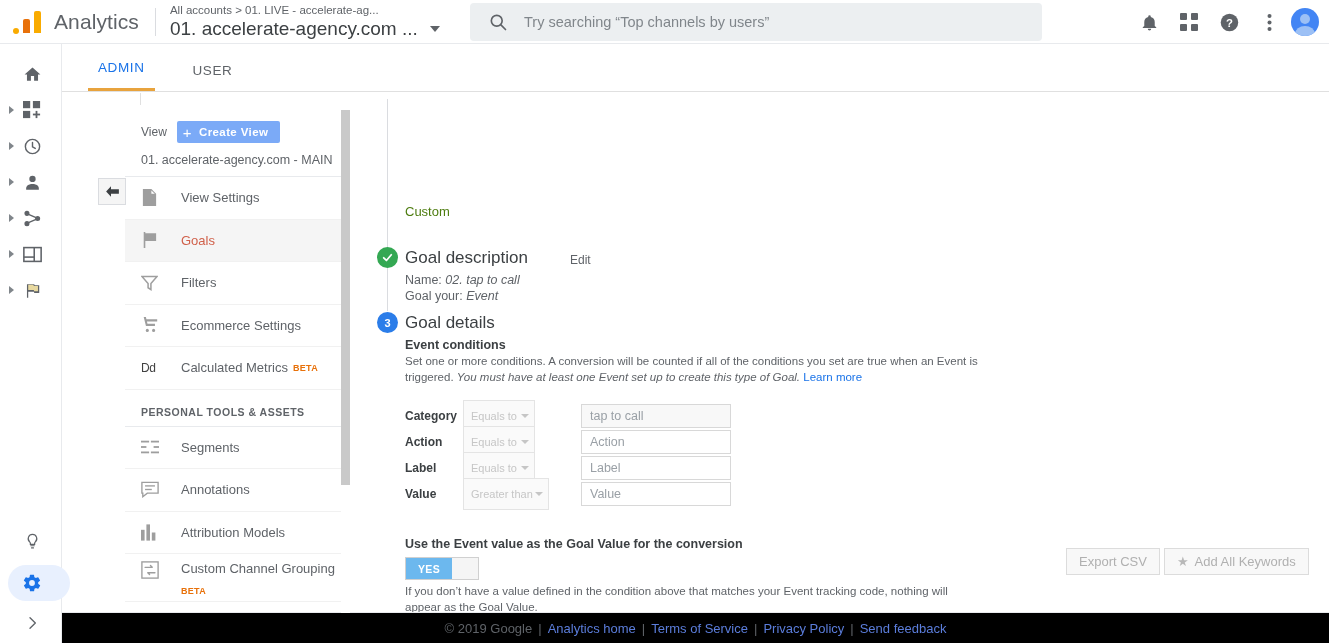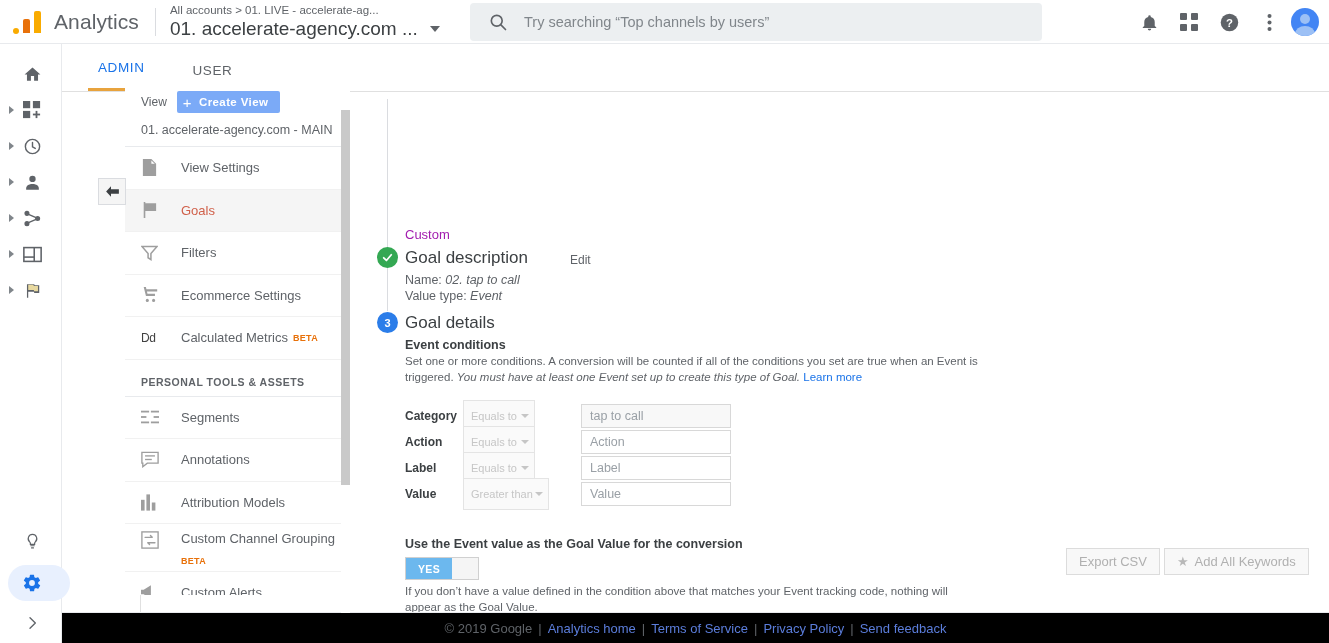--- a/index.html
+++ b/index.html
@@ -94,21 +94,21 @@
   }
   .tab {
     font-size:13.5px; letter-spacing:.6px; padding: 0 10px 13px 10px;
     margin-left: 26px; cursor:pointer; color:#5f6368;
   }
   .tab.active { color:#1a73e8; border-bottom:3px solid #e8a33d; }
   .tab.inactive { margin-left: 28px; }
 
   
   .sidepanel {
-    position:absolute; left:125px; top:75px; width:225px; height:520px;
+    position:absolute; left:125px; top:105px; width:225px; height:520px;
     background:#fff; overflow:hidden;
   }
   .side-divider {
     position:absolute; left:140px; top:93px; width:1px; height:520px; background:#e0e0e0;
   }
   .collapse-btn {
     position:absolute; left:98px; top:178px; width:28px; height:27px;
     background:#f5f5f5; border:1px solid #dadce0; display:flex;
     align-items:center; justify-content:center; cursor:pointer; z-index:6;
     font-size: 15px; color:#3c4043;
@@ -151,21 +151,21 @@
   .side-scroll-track {
     position:absolute; left:341px; top:93px; width:9px; height:520px;
     background:#fff; z-index:6;
   }
 
   
   .main { position:absolute; left:360px; top:93px; width:969px; height:520px; background:#fff; }
   .step-line {
     position:absolute; left:27px; top:6px; width:1px; height:212px; background:#dadce0;
   }
-  .step-custom { position:absolute; left:45px; top:134px; font-size:13px; color:#a21caf; }
+  .step-custom { position:absolute; left:45px; top:111px; font-size:13px; color:#4d7c0f; }
   .step-check {
     position:absolute; left:17px; top:154px; width:21px; height:21px; border-radius:50%;
     background:#34a853; display:flex; align-items:center; justify-content:center;
   }
   .step-num {
     position:absolute; left:17px; top:219px; width:21px; height:21px; border-radius:50%;
     background:#2b7de9; color:#fff; font-size:11px; font-weight:bold;
     display:flex; align-items:center; justify-content:center;
   }
   .gd-title { position:absolute; left:45px; top:155px; font-size:17px; color:#3c4043; }
@@ -534,21 +534,21 @@
     <div class="step-check">
       <svg width="13" height="13" viewBox="0 0 24 24" fill="none" stroke="#fff" stroke-width="3.2">
         <polyline points="5,12.5 10,17.5 19,7" stroke-linecap="round" stroke-linejoin="round"></polyline>
       </svg>
     </div>
     <div class="gd-title">Goal description</div>
     <div class="gd-edit">Edit</div>
     <div class="gd-meta">
       <div><span>Name:</span>
         <i>02. tap to call</i></div>
-      <div><span>Value type:</span>
+      <div><span>Goal your:</span>
         <i>Event</i></div>
     </div>
 
     <div class="step-num">3</div>
     <div class="det-title">Goal details</div>
     <div class="ev-cond">Event conditions</div>
     <div class="ev-desc">
       <span>Set one or more conditions. A conversion will be counted if all of the conditions you set are true when an Event is triggered. </span><i>You must have at least one Event set up to create this type of Goal.</i>
       <span class="lnk">Learn more</span>
     </div>

